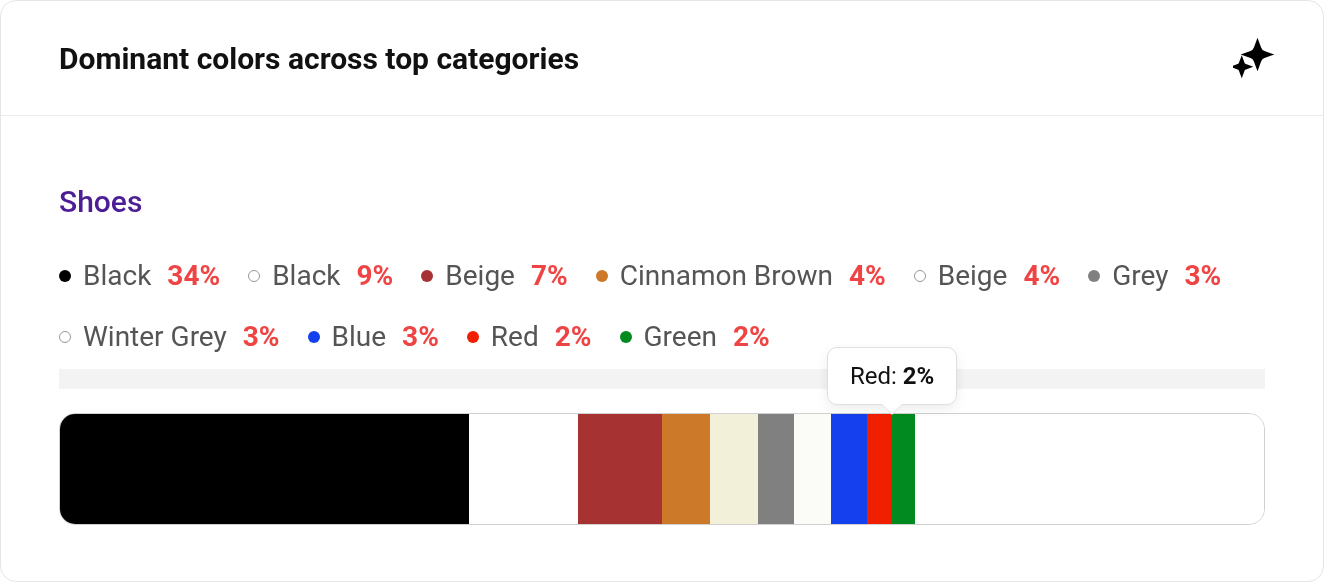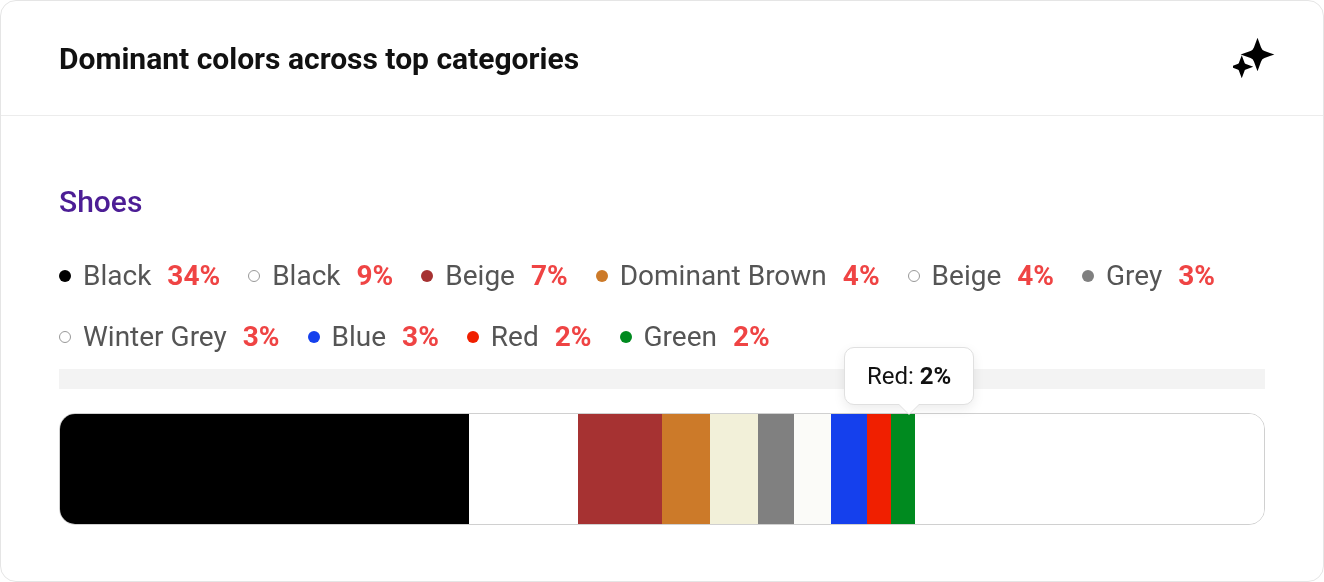--- a/index.html
+++ b/index.html
@@ -83,21 +83,21 @@
       height: 112px;
       border: 1px solid #d0d0d0;
       border-radius: 16px;
       overflow: hidden;
       display: flex;
       width: 100%;
     }
     .seg { height: 100%; }
     .tooltip {
       position: absolute;
-      left: 843px;
+      left: 826px;
       top: 346px;
       background: #fff;
       border: 1px solid #e0e0e0;
       border-radius: 10px;
       padding: 14px 22px;
       font-size: 24px;
       color: #111;
       box-shadow: 0 4px 12px rgba(0,0,0,0.08);
       z-index: 10;
     }
@@ -143,21 +143,21 @@
           <span class="legend-label">Black</span>
           <span class="legend-pct">9%</span>
         </div>
         <div class="legend-item">
           <span class="swatch solid" style="background: rgb(166, 50, 50);"></span>
           <span class="legend-label">Beige</span>
           <span class="legend-pct">7%</span>
         </div>
         <div class="legend-item">
           <span class="swatch solid" style="background: rgb(204, 122, 41);"></span>
-          <span class="legend-label">Dominant Brown</span>
+          <span class="legend-label">Cinnamon Brown</span>
           <span class="legend-pct">4%</span>
         </div>
         <div class="legend-item">
           <span class="swatch" style="background: rgb(255, 255, 255); border-color: rgb(153, 153, 153);"></span>
           <span class="legend-label">Beige</span>
           <span class="legend-pct">4%</span>
         </div>
         <div class="legend-item">
           <span class="swatch solid" style="background: rgb(128, 128, 128);"></span>
           <span class="legend-label">Grey</span>

